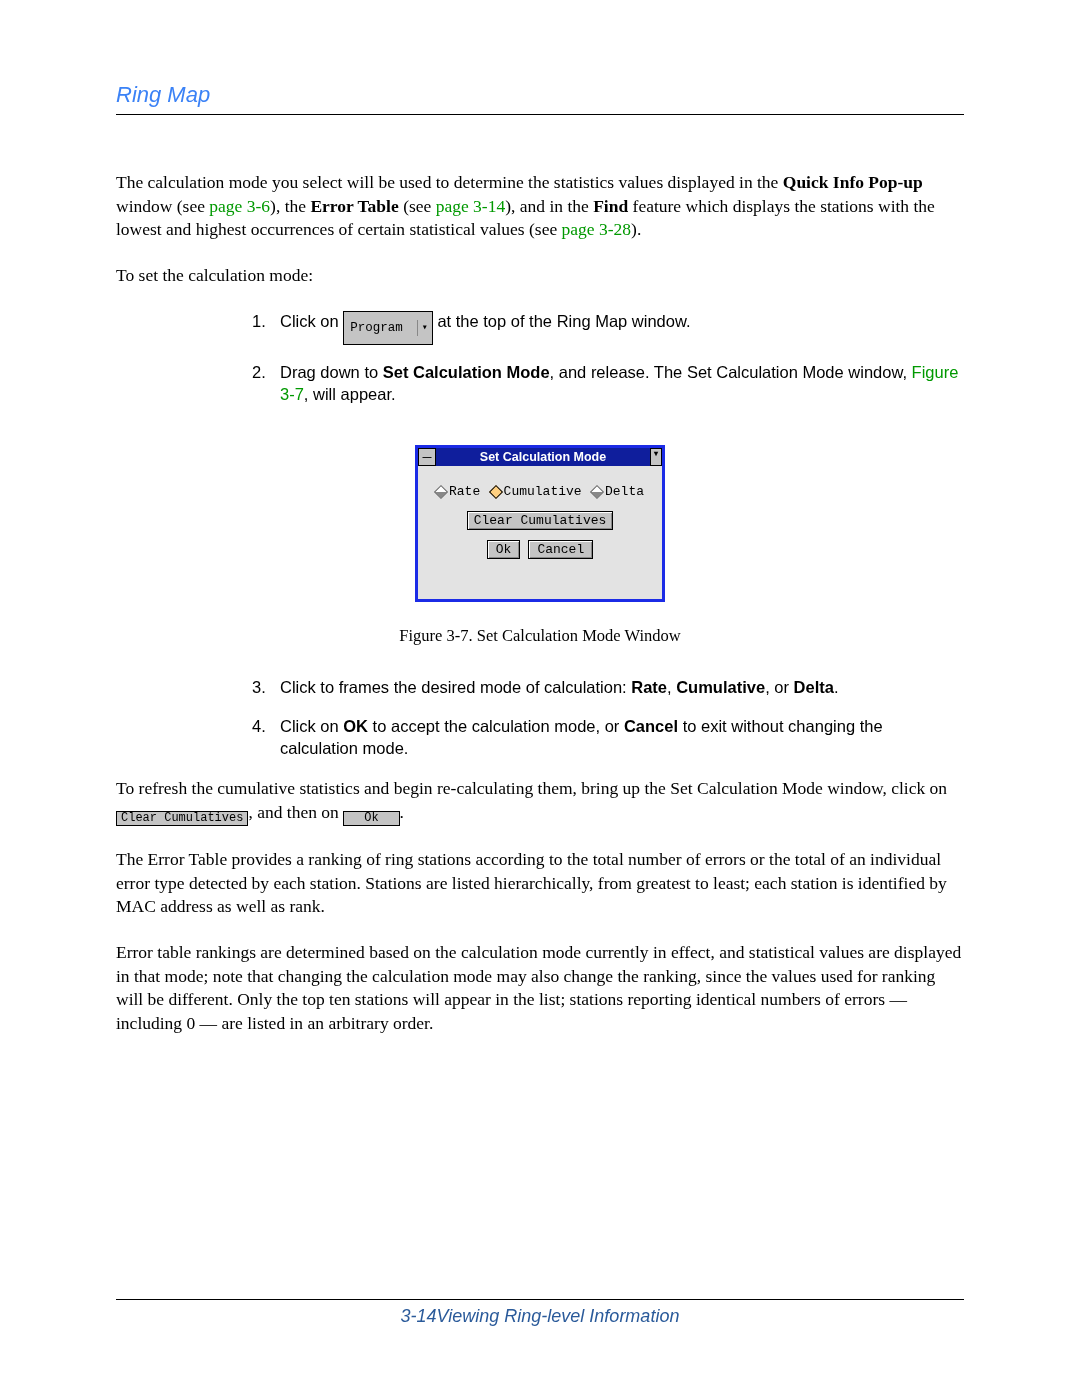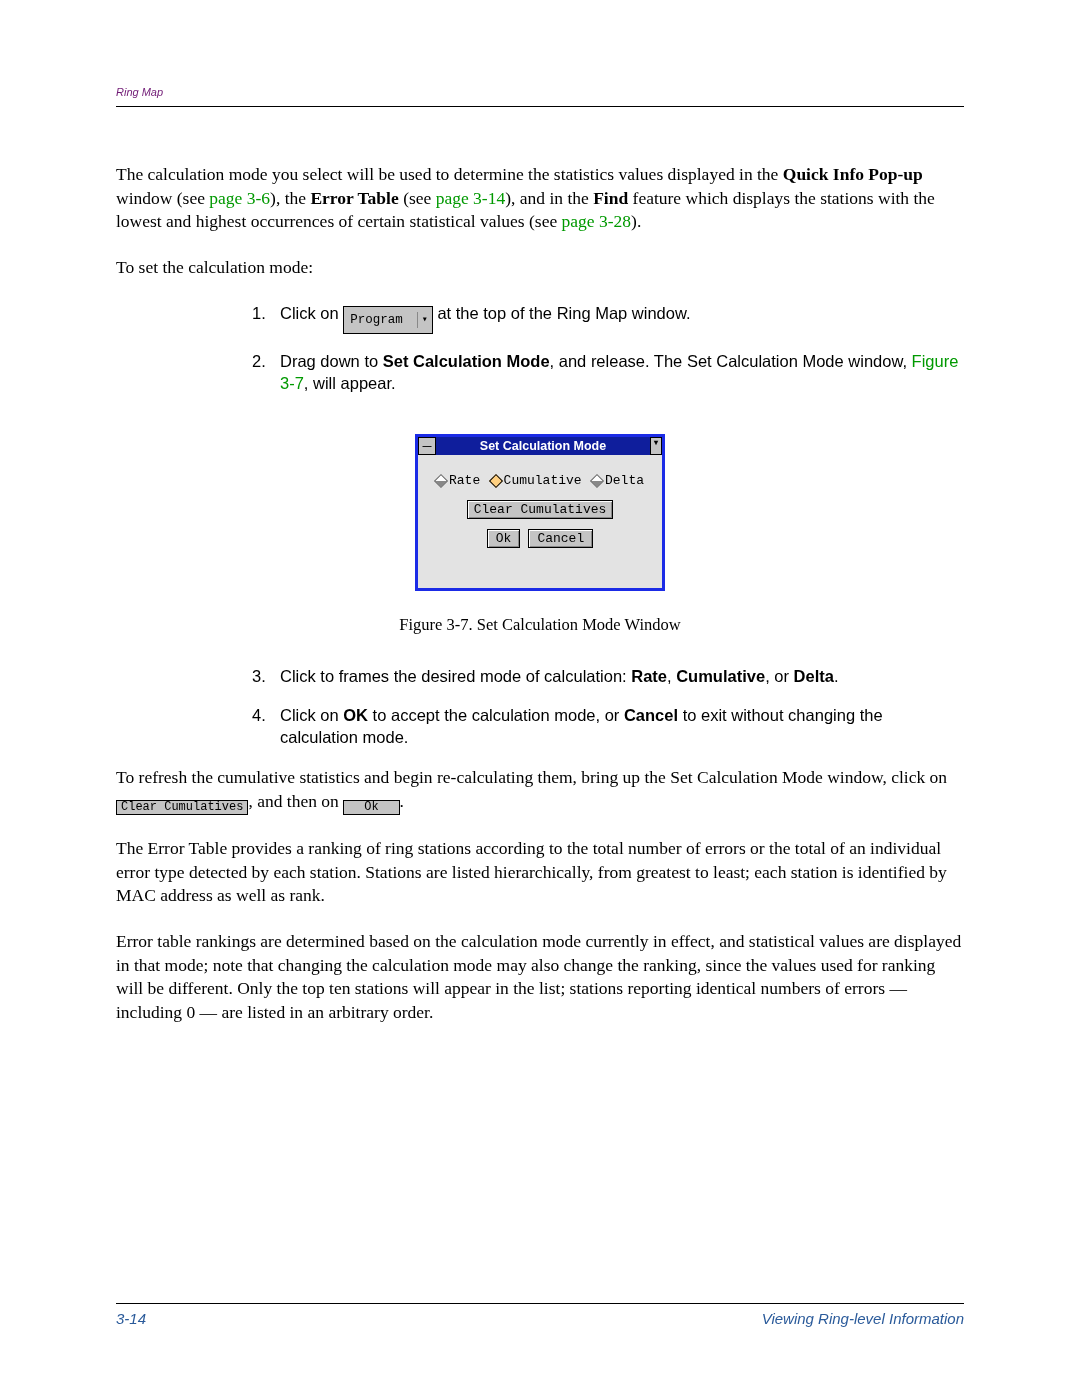--- a/index.html
+++ b/index.html
@@ -14,22 +14,22 @@
     padding: 82px 116px 0 116px;
   }
   .header {
     border-bottom: 1px solid #000;
     padding-bottom: 6px;
     margin-bottom: 56px;
   }
   .header-title {
     font-style: italic;
     font-family: Arial, Helvetica, sans-serif;
-    color: #701a75;
-    font-size: 11px;
+    color: #3b82f6;
+    font-size: 22px;
   }
   .body-text {
     font-size: 17.5px;
     line-height: 1.35;
     color: #000;
     margin-bottom: 22px;
   }
   .body-text .link { color: #009900; }
   .body-text b { font-weight: bold; }
   .ol {
@@ -61,21 +61,21 @@
   }
   .inline-btn.small { font-size: 12px; padding: 0px 4px; }
   .dropdown-btn {
     display: inline-flex;
     align-items: center;
     vertical-align: -4px;
     background: #c4c4c4;
     border: 1px solid #000;
     font-family: 'Courier New', monospace;
     font-size: 12.5px;
-    height: 28px;
+    height: 34px;
   }
   .dropdown-btn .dd-label {
     padding: 0 14px 0 6px;
     border-right: 1px solid #888;
   }
   .dropdown-btn .dd-arrow {
     width: 14px;
     text-align: center;
     font-size: 10px;
   }
@@ -178,25 +178,25 @@
     margin-bottom: 14px;
   }
   .footer {
     position: absolute;
     bottom: 70px;
     left: 116px;
     right: 116px;
     border-top: 1px solid #000;
     padding-top: 6px;
     display: flex;
-    justify-content: space-between;
+    justify-content: center;
     font-style: italic;
     font-family: Arial, Helvetica, sans-serif;
     color: #2a5a9a;
-    font-size: 15px;
+    font-size: 18px;
   }
 </style>
 </head>
 <body>
 
 <div class="page">
   <div class="header">
     <span class="header-title">Ring Map</span>
   </div>
 

